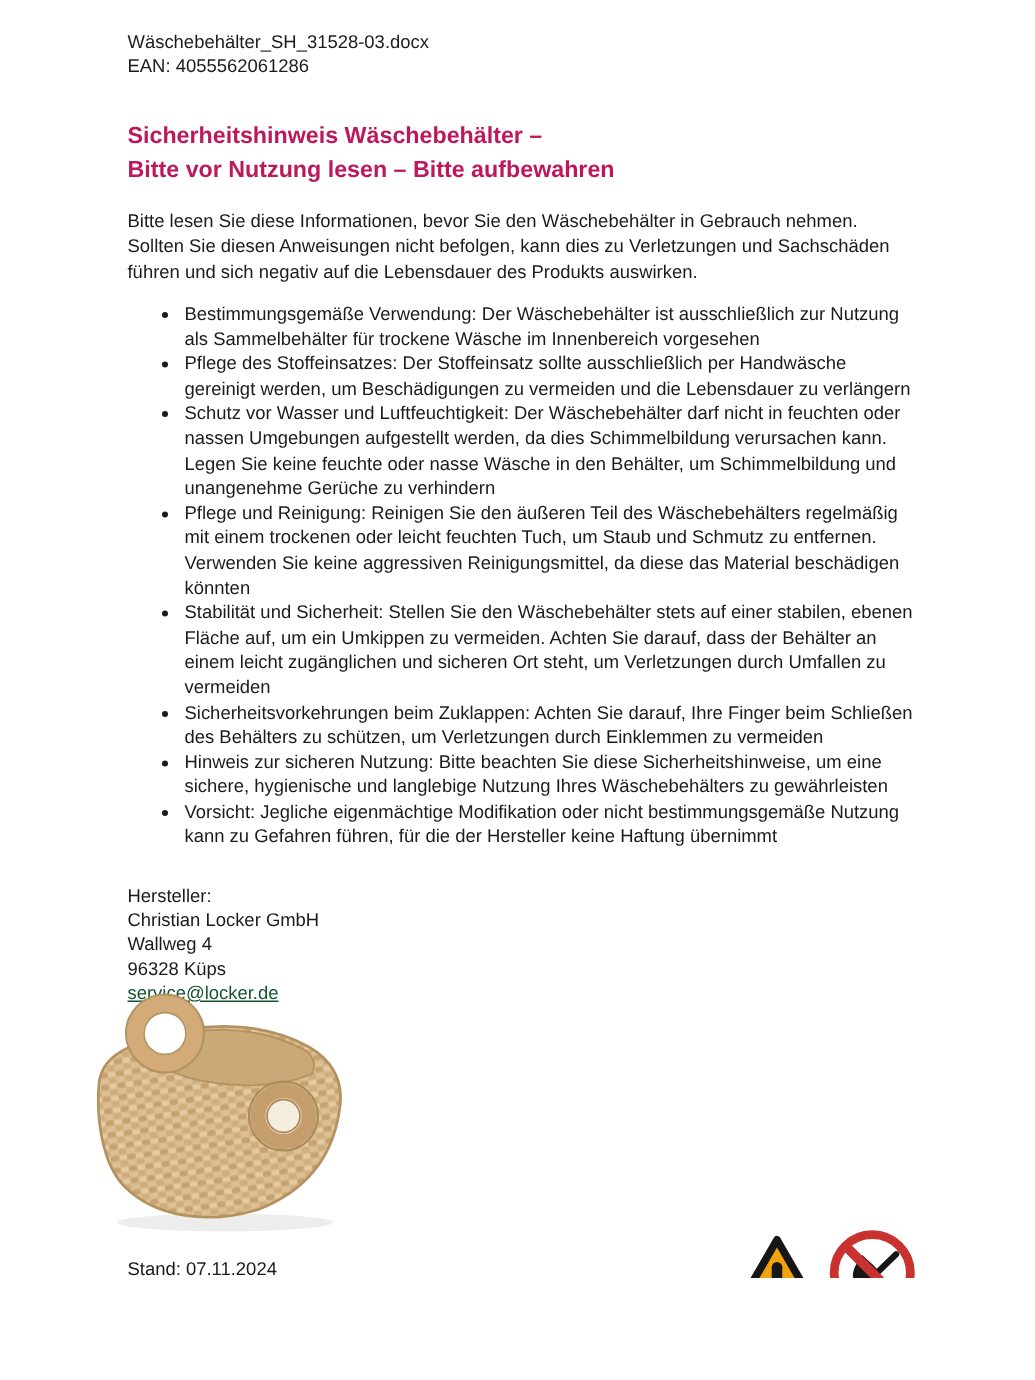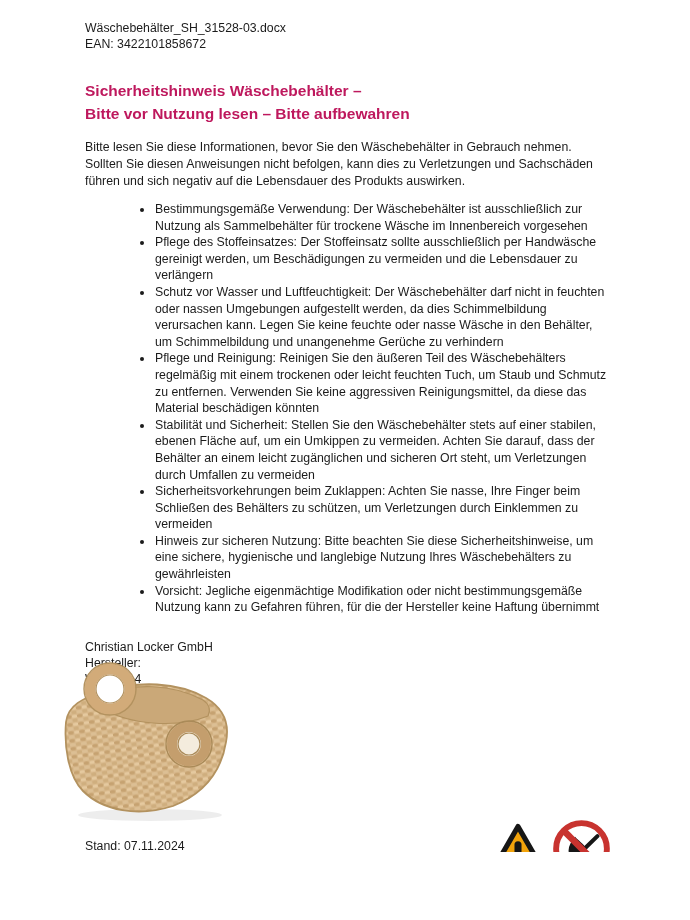--- a/index.html
+++ b/index.html
@@ -31,21 +31,20 @@
   }
   ul.safety{
     margin:11px 0 0 0;
     padding:0 0 0 37px;
     list-style:disc outside;
   }
   ul.safety li{
     font-size:12.3px;
     line-height:16.6px;
     padding-left:1px;
-    margin-left:32px;
   }
   .manufacturer{
     margin-top:23px;
     font-size:12.3px;
     line-height:16.2px;
   }
   a.email{
     color:#14532d;
     text-decoration:underline;
     cursor:pointer;
@@ -71,40 +70,40 @@
     font-size:12.3px;
   }
 </style>
 </head>
 <body>
 
 <div class="page">
 
   <div class="content">
     <div class="filehead">Wäschebehälter_SH_31528-03.docx</div>
-    <div class="filehead">EAN: 3422101858672</div>
+    <div class="filehead">EAN: 4055562061286</div>
 
     <h1 class="doc-title"><span>Sicherheitshinweis Wäschebehälter –</span><br><span>Bitte vor Nutzung lesen – Bitte aufbewahren</span></h1>
 
     <p class="intro">Bitte lesen Sie diese Informationen, bevor Sie den Wäschebehälter in Gebrauch nehmen. Sollten Sie diesen Anweisungen nicht befolgen, kann dies zu Verletzungen und Sachschäden führen und sich negativ auf die Lebensdauer des Produkts auswirken.</p>
 
     <ul class="safety">
       <li>Bestimmungsgemäße Verwendung: Der Wäschebehälter ist ausschließlich zur Nutzung als Sammelbehälter für trockene Wäsche im Innenbereich vorgesehen</li>
       <li>Pflege des Stoffeinsatzes: Der Stoffeinsatz sollte ausschließlich per Handwäsche gereinigt werden, um Beschädigungen zu vermeiden und die Lebensdauer zu verlängern</li>
       <li>Schutz vor Wasser und Luftfeuchtigkeit: Der Wäschebehälter darf nicht in feuchten oder nassen Umgebungen aufgestellt werden, da dies Schimmelbildung verursachen kann. Legen Sie keine feuchte oder nasse Wäsche in den Behälter, um Schimmelbildung und unangenehme Gerüche zu verhindern</li>
       <li>Pflege und Reinigung: Reinigen Sie den äußeren Teil des Wäschebehälters regelmäßig mit einem trockenen oder leicht feuchten Tuch, um Staub und Schmutz zu entfernen. Verwenden Sie keine aggressiven Reinigungsmittel, da diese das Material beschädigen könnten</li>
       <li>Stabilität und Sicherheit: Stellen Sie den Wäschebehälter stets auf einer stabilen, ebenen Fläche auf, um ein Umkippen zu vermeiden. Achten Sie darauf, dass der Behälter an einem leicht zugänglichen und sicheren Ort steht, um Verletzungen durch Umfallen zu vermeiden</li>
-      <li>Sicherheitsvorkehrungen beim Zuklappen: Achten Sie nasse, Ihre Finger beim Schließen des Behälters zu schützen, um Verletzungen durch Einklemmen zu vermeiden</li>
+      <li>Sicherheitsvorkehrungen beim Zuklappen: Achten Sie darauf, Ihre Finger beim Schließen des Behälters zu schützen, um Verletzungen durch Einklemmen zu vermeiden</li>
       <li>Hinweis zur sicheren Nutzung: Bitte beachten Sie diese Sicherheitshinweise, um eine sichere, hygienische und langlebige Nutzung Ihres Wäschebehälters zu gewährleisten</li>
       <li>Vorsicht: Jegliche eigenmächtige Modifikation oder nicht bestimmungsgemäße Nutzung kann zu Gefahren führen, für die der Hersteller keine Haftung übernimmt</li>
     </ul>
 
     <div class="manufacturer">
+      <div>Hersteller:</div>
       <div>Christian Locker GmbH</div>
-      <div>Hersteller:</div>
       <div>Wallweg 4</div>
       <div>96328 Küps</div>
       <div><a class="email">service@locker.de</a></div>
     </div>
   </div>
 
   <svg class="basket" viewBox="0 0 178 165" aria-hidden="true">
     <defs>
       <pattern id="weave" width="11" height="8" patternUnits="userSpaceOnUse" patternTransform="rotate(-8)">
         <rect width="11" height="8" fill="#d9b98c"></rect>

